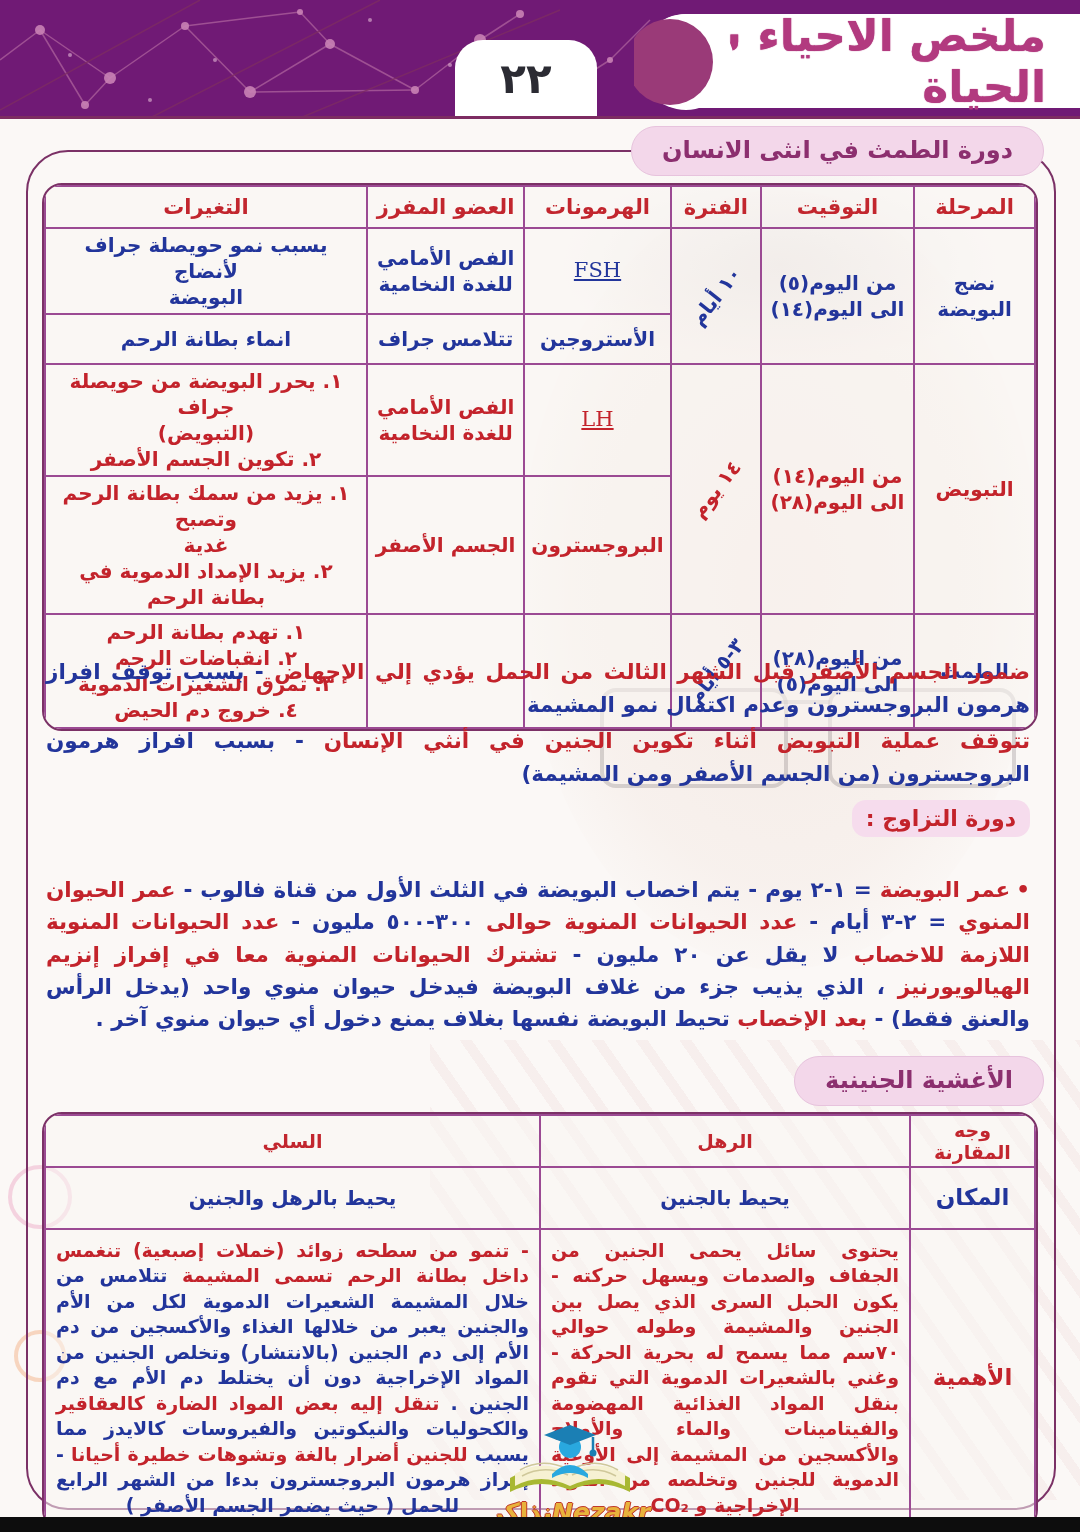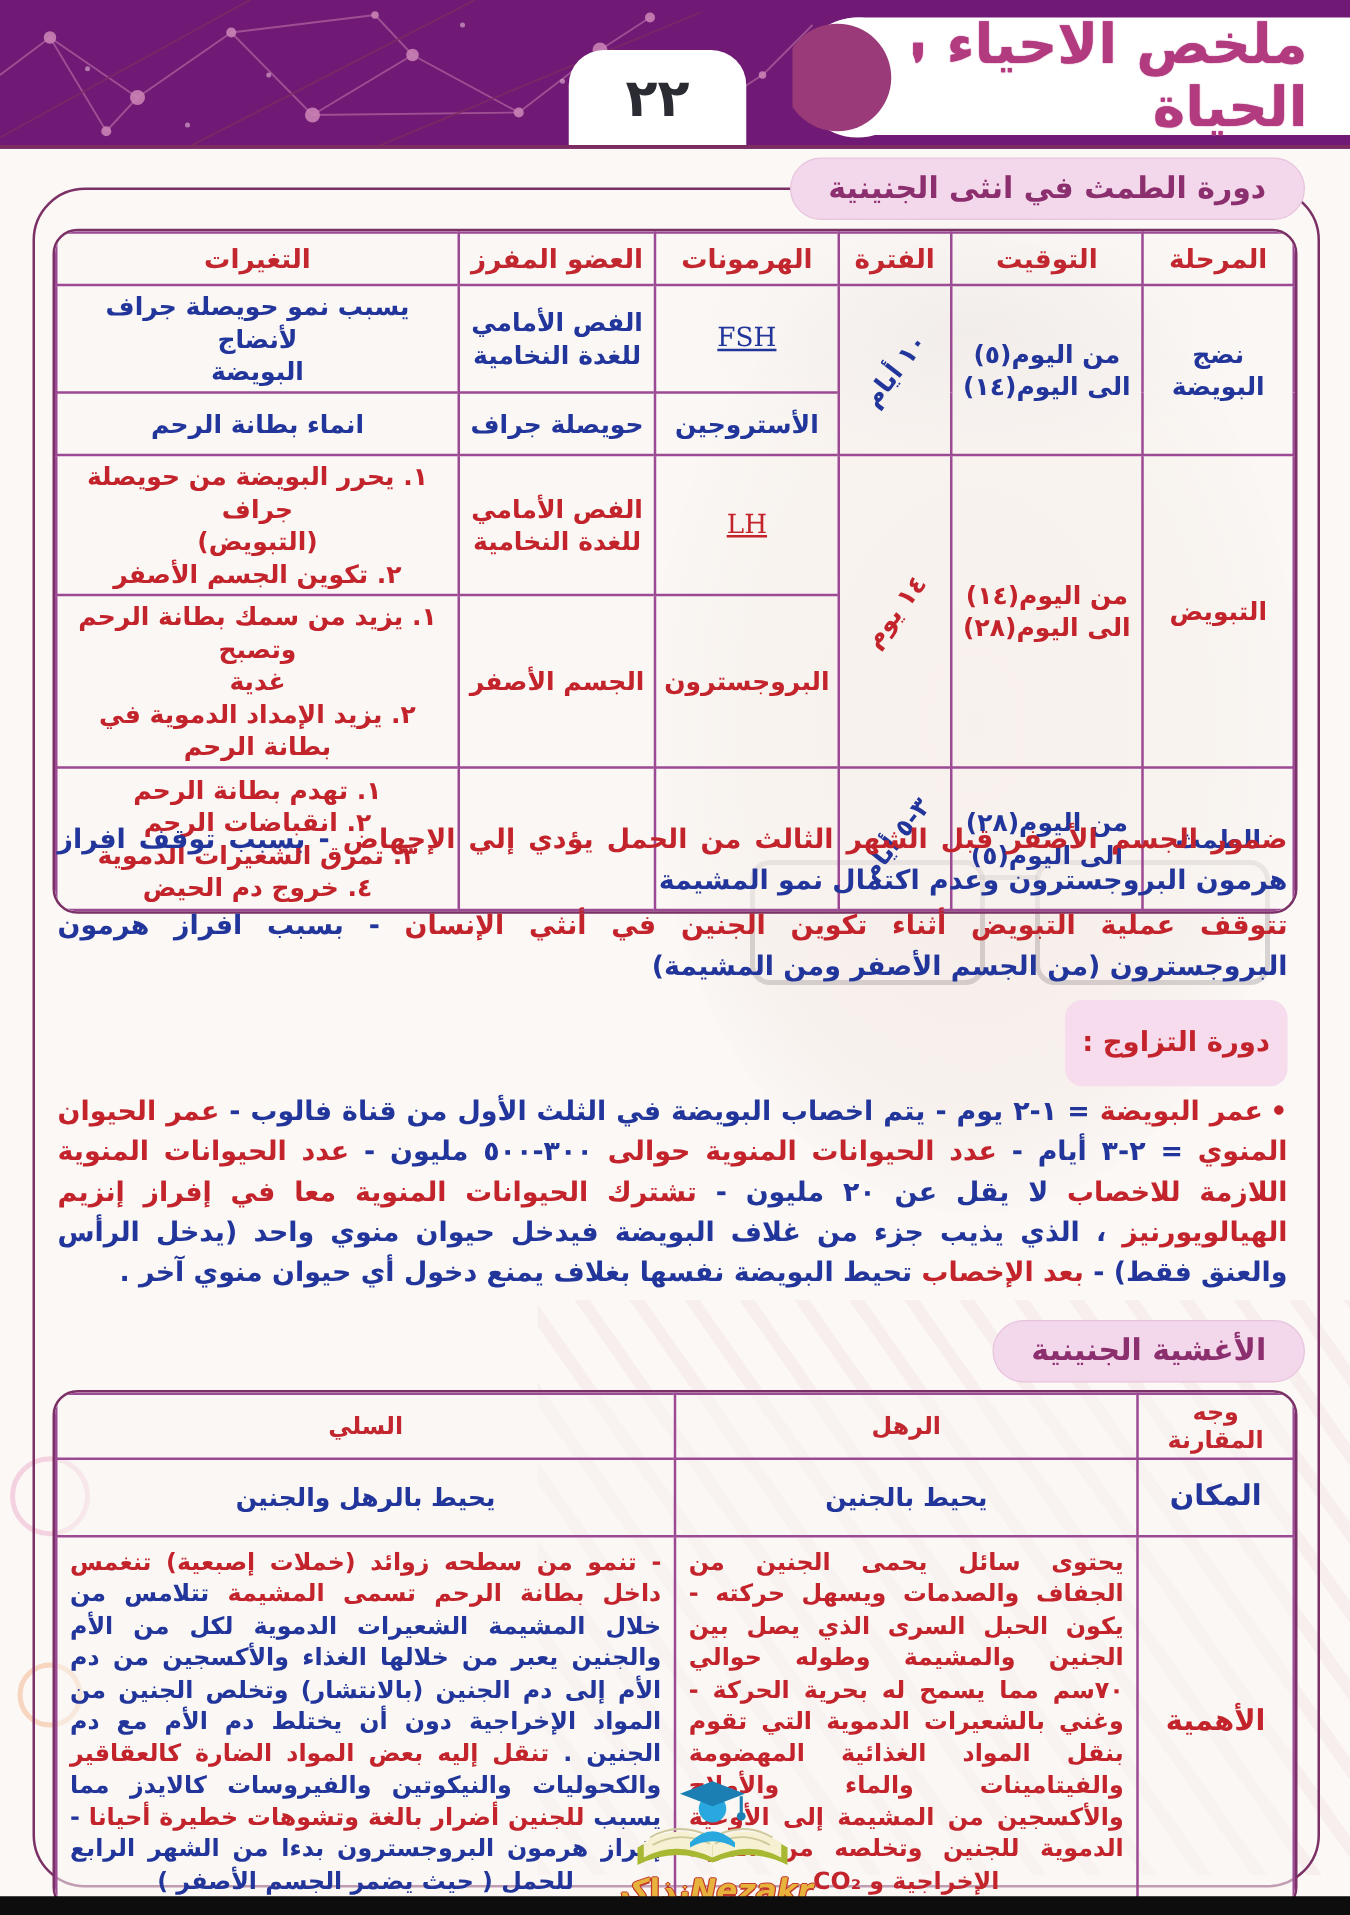--- a/index.html
+++ b/index.html
@@ -80,21 +80,21 @@
   .t2 th{height:40px; font-size:19px;}
   .t2 .rowhead{font-size:23px;}
   .h-loc{height:62px;}
   .cell-just{font-size:19px; line-height:1.34; text-align:justify; text-align-last:center; padding:8px 10px;}
   
   .para-block{position:absolute; left:46px; width:984px; z-index:2; direction:rtl;}
   .notes{top:655px; font-size:21.5px; line-height:1.55; text-align:justify; text-align-last:right;}
   .notes p{margin:0 0 2px 0;}
   .mating{top:800px; display:flex; gap:10px; align-items:flex-start;}
   .mating-label{
-    background:#f6dced; color:#c3232b; border-radius:14px; padding:22px 14px;
+    background:#f6dced; color:#c3232b; border-radius:14px; padding:6px 14px;
     font-size:22px; white-space:nowrap; flex:0 0 auto;
   }
   .mating-body{flex:1; color:#22359b; font-size:21.5px; line-height:1.55; text-align:center; margin:4px 0 0;}
   .fert{top:874px; font-size:21.5px; line-height:1.5; text-align:justify; text-align-last:right;}
   .fert .bullet{color:#c3232b; padding-left:6px;}
   
   .logo{position:absolute; left:460px; top:1420px; width:220px; z-index:6; text-align:center; direction:ltr;}
   .logo-text{
     font-size:25px; color:#e8b33c; letter-spacing:0;
     text-shadow:-1px 0 #c0392b, 1px 0 #c0392b, 0 -1px #c0392b, 0 1px #c0392b;
@@ -173,21 +173,21 @@
       <svg class="crescent" width="104" height="100" viewBox="0 0 104 100">
         <circle cx="52" cy="50" r="48" fill="#ffffff"></circle>
         <circle cx="36" cy="50" r="43" fill="#9a3a78"></circle>
       </svg>
       <span class="book-title">ملخص الاحياء سر الحياة</span>
     </div>
   </header>
 
   <div class="frame"></div>
 
-  <div class="sec-label label-menstrual">دورة الطمث في انثى الجنينية</div>
+  <div class="sec-label label-menstrual">دورة الطمث في انثى الانسان</div>
 
   <div class="tbl-wrap t1">
     <table>
       <colgroup>
         <col style="width:122px">
           <col style="width:155px">
           <col style="width:88px">
         <col style="width:135px">
           <col style="width:160px">
           <col style="width:330px">
@@ -206,21 +206,21 @@
         <td rowspan="2" class="cell blue">من اليوم(٥) الى اليوم(١٤)</td>
         <td rowspan="2" class="cell blue"><span class="rot">١٠ أيام</span></td>
         <td class="cell blue latin">FSH</td>
         <td class="cell blue">الفص الأمامي
 للغدة النخامية</td>
         <td class="cell blue">يسبب نمو حويصلة جراف لأنضاج
 البويضة</td>
       </tr>
       <tr class="h-r1b">
         <td class="cell blue">الأستروجين</td>
-        <td class="cell blue">حويصلة جراف</td>
+        <td class="cell blue">تتلامس جراف</td>
         <td class="cell blue">انماء بطانة الرحم</td>
       </tr>
       <tr class="h-r2a">
         <td rowspan="2" class="cell red">التبويض</td>
         <td rowspan="2" class="cell red">من اليوم(١٤) الى اليوم(٢٨)</td>
         <td rowspan="2" class="cell red"><span class="rot">١٤ يوم</span></td>
         <td class="cell red latin">LH</td>
         <td class="cell red">الفص الأمامي
 للغدة النخامية</td>
         <td class="cell red">١. يحرر البويضة من حويصلة جراف

